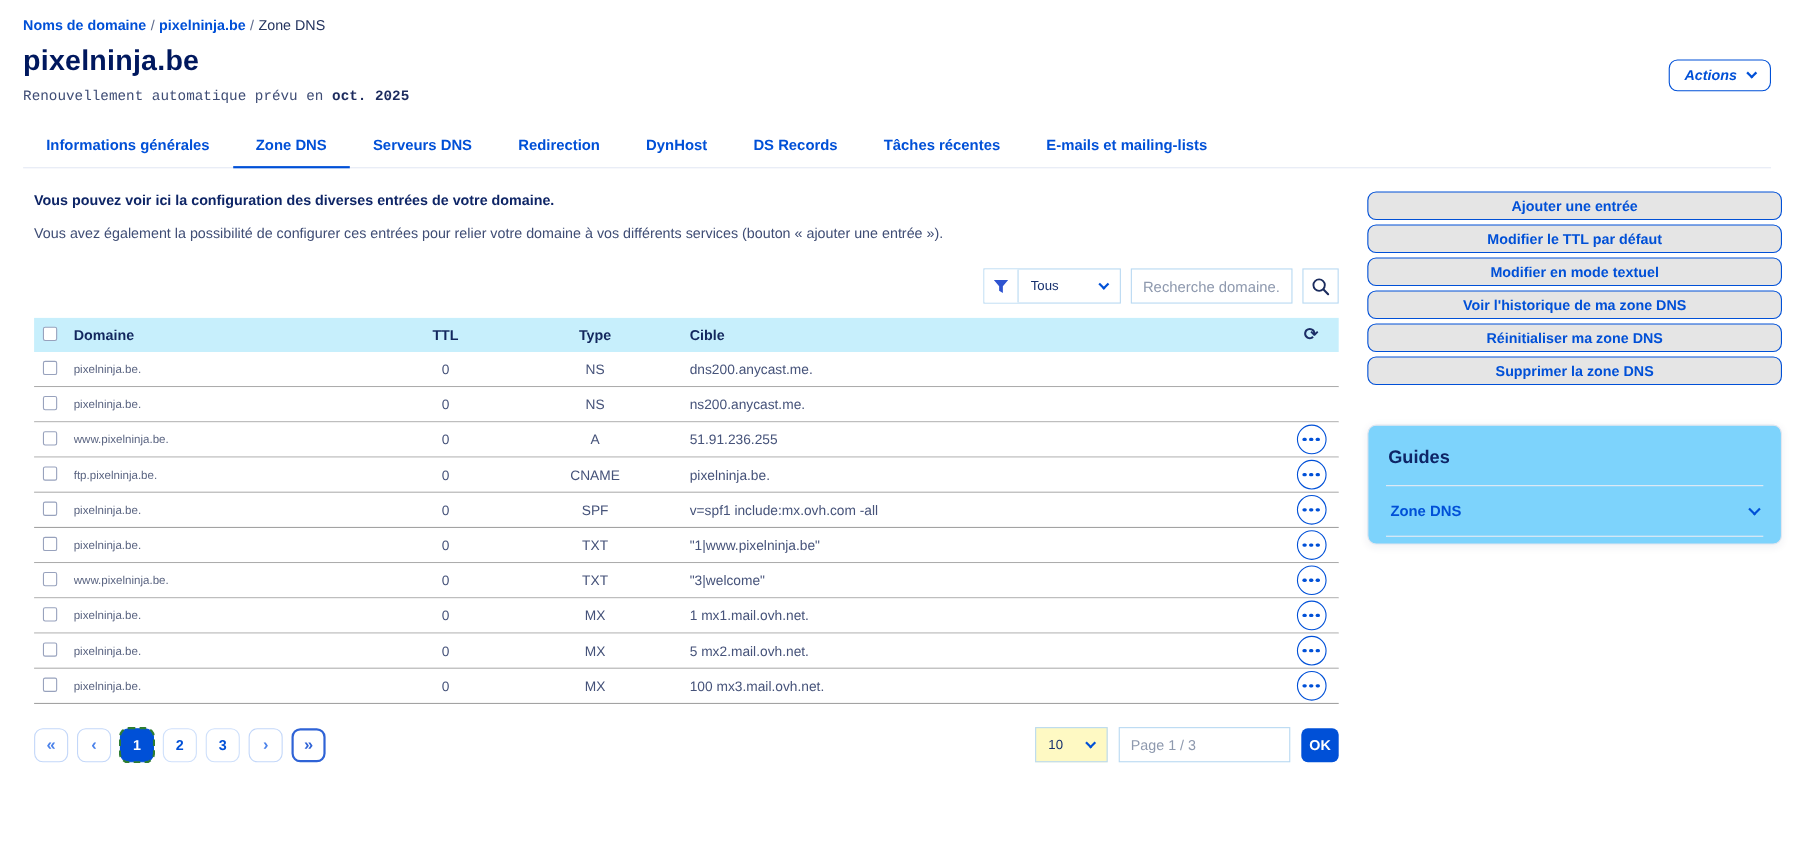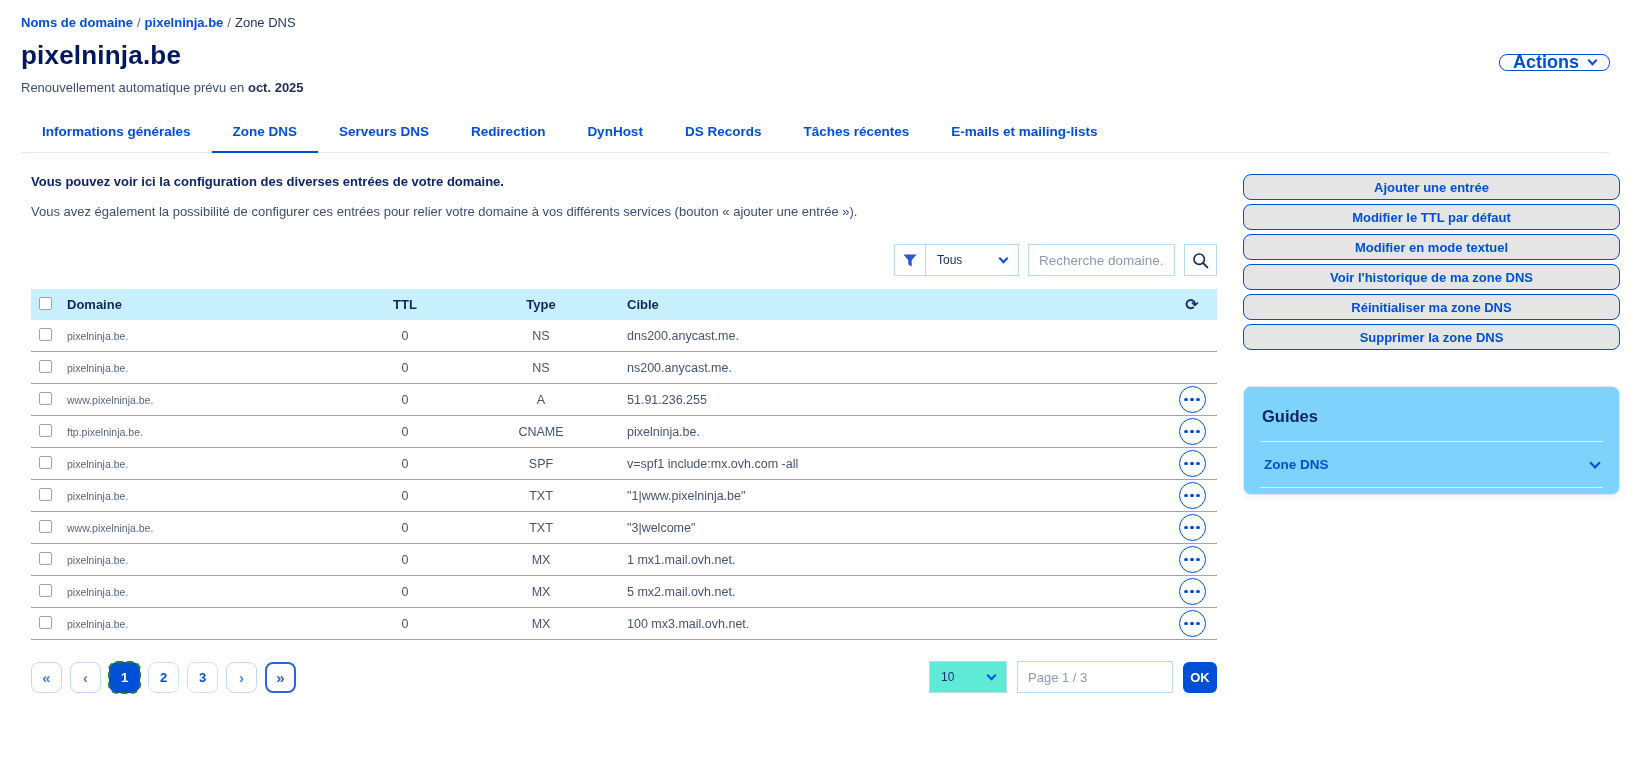--- a/index.html
+++ b/index.html
@@ -10,25 +10,25 @@
     color: #13275e;
   }
   
   .breadcrumb { padding: 15px 0 0 21px; font-size: 13px; }
   .crumb-link { color: #0050d7; font-weight: 700; cursor: pointer; }
   .crumb-sep { color: #5d6a8c; margin: 0 4px; }
   .crumb-current { color: #24345f; }
   
   .header-row { display: flex; justify-content: space-between; align-items: flex-start; padding: 10px 28px 0 21px; }
   .page-title { font-size: 26px; font-weight: 700; color: #00185e; letter-spacing: .2px; }
-  .subtitle { font-size: 13px; color: #3f4d75; margin-top: 9px; }
+  .subtitle { font-size: 13px; color: #3f4d75; margin-top: 9px; font-family: Liberation Mono, monospace; }
   .subtitle b { color: #1c2b5e; }
-  .actions-btn { height: 17px; border: 1px solid #0050d7; border-radius: 8px; background: #fff;
-    color: #0050d7; font-weight: 700; font-size: 18px; padding: 0 13px; display: flex; align-items: center;
-    gap: 10px; cursor: pointer; margin-top: 14px; font-family: inherit; }
+  .actions-btn { height: 29px; border: 1px solid #0050d7; border-radius: 8px; background: #fff;
+    color: #0050d7; font-weight: 700; font-size: 13px; padding: 0 13px; display: flex; align-items: center;
+    gap: 10px; cursor: pointer; margin-top: 14px; font-family: inherit; font-style: italic; }
   .chev { display: inline-block; width: 7px; height: 7px; border-right: 2px solid currentColor;
     border-bottom: 2px solid currentColor; transform: rotate(45deg); margin-top: -4px; }
   
   .tabs { display: flex; margin: 27px 28px 0 21px; border-bottom: 1px solid #e4e9f4; }
   .tab { padding: 2px 21px 13px; font-size: 13.5px; font-weight: 700; color: #0050d7; cursor: pointer; position: relative; white-space: nowrap; }
   .tab.active::after { content: ""; position: absolute; left: 0; right: 0; bottom: -1px; height: 2px; background: #0050d7; }
   
   .content { display: flex; padding: 21px 28px 0 31px; gap: 26px; }
   .left-col { width: 1186px; flex: none; }
   .right-col { width: 377px; flex: none; }
@@ -65,21 +65,21 @@
   
   .pager-row { display: flex; justify-content: space-between; align-items: center; margin-top: 21px; }
   .pager-left { display: flex; gap: 8px; }
   .pbtn { min-width: 31px; height: 31px; border-radius: 8px; border: 1px solid #cfe0fb; background: #fff;
     color: #0050d7; font-size: 13px; font-weight: 700; display: flex; align-items: center; justify-content: center;
     cursor: pointer; font-family: inherit; padding: 0 9px; }
   .pbtn.nav { border-color: #c3d7f9; color: #4b82ea; font-size: 15px; }
   .pbtn.active { background: #0050d7; color: #fff; border-color: #0050d7; outline: 2px dashed #2e7d32; outline-offset: -1px; }
   .pbtn.last { border: 2px solid #2f63d6; color: #2f63d6; font-size: 15px; }
   .pager-right { display: flex; gap: 10px; align-items: center; }
-  .psize { width: 78px; height: 32px; border: 1px solid #b8d9f2; background: #5eead4; }
+  .psize { width: 66px; height: 32px; border: 1px solid #b8d9f2; background: #fef9c3; }
   .psize .select-box { height: 100%; }
   .page-indicator { width: 156px; height: 32px; border: 1px solid #b8d9f2; color: #8e99ae; font-size: 13px;
     padding: 0 10px; outline: none; font-family: inherit; }
   .ok-btn { width: 34px; height: 31px; background: #0050d7; color: #fff; font-weight: 700; font-size: 13px;
     border: none; border-radius: 6px; cursor: pointer; font-family: inherit; }
   
   .side-btn { display: block; width: 100%; height: 26px; border: 1px solid #0050d7; border-radius: 8px; background: #e5e5e5;
     color: #0050d7; font-size: 13px; font-weight: 700; margin-bottom: 4px; cursor: pointer; font-family: inherit; }
   .guides-card { margin-top: 36px; border: 1px solid #e2e6ef; border-radius: 8px; padding: 18px 16px 6px;
     box-shadow: 0 2px 8px rgba(20,40,90,.07); background: #7dd3fc; }

